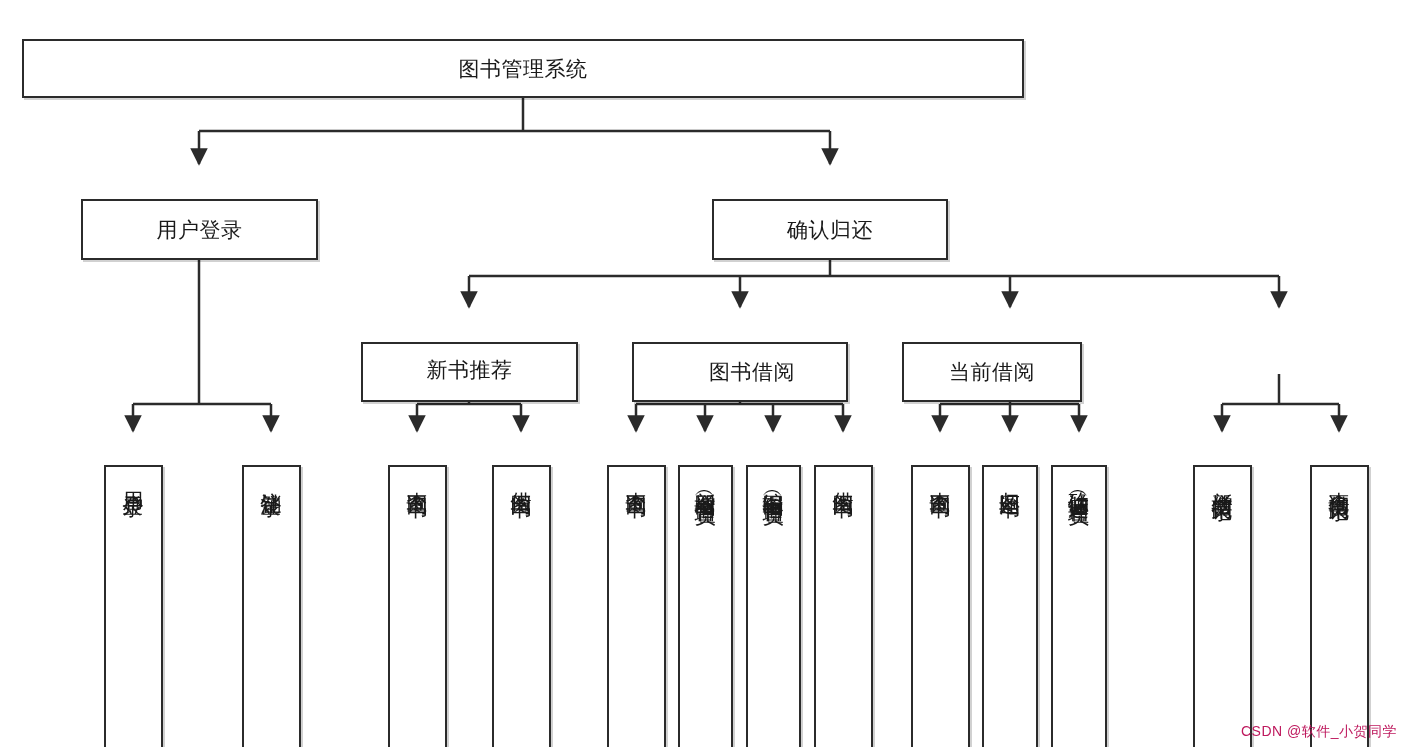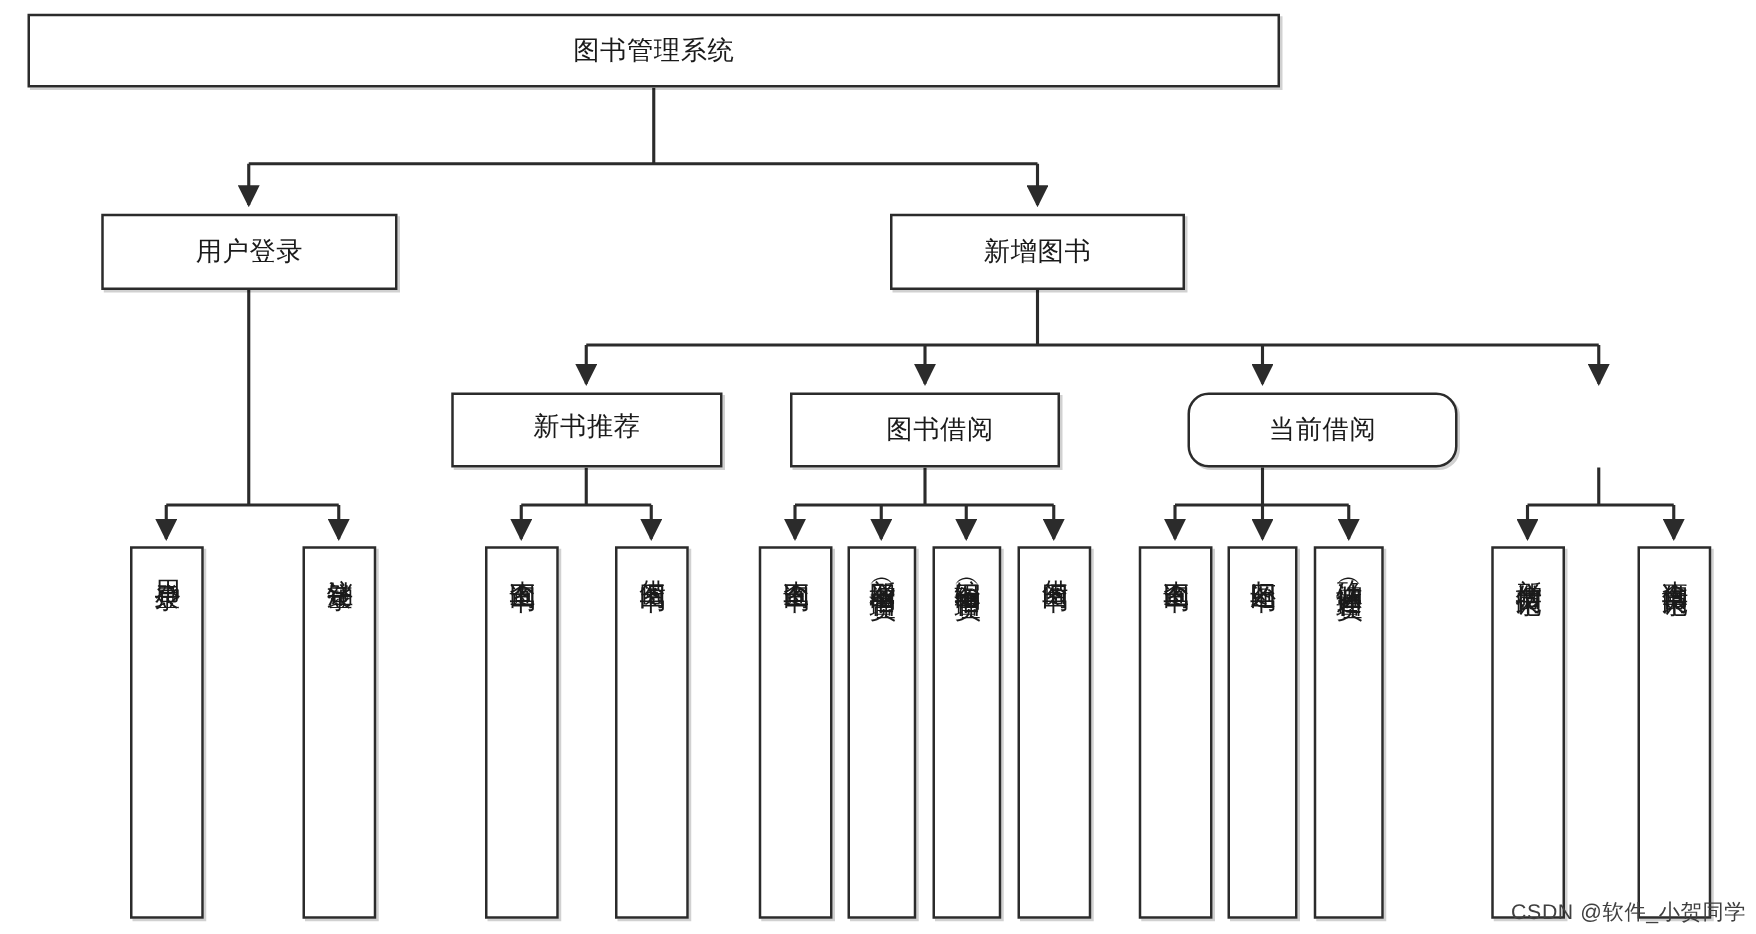--- a/index.html
+++ b/index.html
@@ -13,20 +13,21 @@
   .node{
     position:absolute;
     box-sizing:border-box;
     border:2.5px solid #2b2b2b;
     background:#ffffff;
     box-shadow:2px 2px 0 rgba(0,0,0,0.18);
     display:flex;
     align-items:center;
     justify-content:center;
     color:#1a1a1a;
+    margin-top:28px;
   }
   .node .lbl{
     display:block;
     text-align:center;
     line-height:1.12;
     white-space:nowrap;
     letter-spacing:0.5px;
   }
   
   .h-node .lbl{
@@ -38,22 +39,22 @@
   .v-node .lbl{
     writing-mode:vertical-rl;
     text-orientation:upright;
     font-size:21px;
     letter-spacing:2px;
     line-height:1.0;
   }
   .watermark{
     position:absolute;
     right:8px;bottom:6px;
-    font-size:17px;
-    color:#404040;
+    font-size:14px;
+    color:#be185d;
     letter-spacing:0.5px;
     white-space:nowrap;
   }
 </style>
 </head>
 <body>
 
 <div id="stage">
 
   <svg id="wires" viewBox="0 0 1405 747" xmlns="http://www.w3.org/2000/svg">
@@ -107,30 +108,30 @@
   </svg>
 
   <div class="node h-node" style="left:22px;top:11px;width:1002px;height:59px;">
     <span class="lbl">图书管理系统</span>
   </div>
 
   <div class="node h-node" style="left:81px;top:171px;width:237px;height:61px;">
     <span class="lbl">用户登录</span>
   </div>
   <div class="node h-node" style="left:712px;top:171px;width:236px;height:61px;">
-    <span class="lbl">新增图书</span>
+    <span class="lbl">确认归还</span>
   </div>
 
   <div class="node h-node" style="left:361px;top:314px;width:217px;height:60px;font-family:Liberation Mono, monospace;">
     <span class="lbl">新书推荐</span>
   </div>
   <div class="node h-node" style="left:632px;top:314px;width:216px;height:60px;padding-left:24px;">
     <span class="lbl">图书借阅</span>
   </div>
-  <div class="node h-node" style="left:950px;top:314px;width:216px;height:60px;border-radius:17px;">
+  <div class="node h-node" style="left:902px;top:314px;width:180px;height:60px;">
     <span class="lbl">当前借阅</span>
   </div>
 
   <div class="node v-node" style="left:104px;top:437px;width:59px;height:298px;">
     <span class="lbl">用户登录</span>
   </div>
   <div class="node v-node" style="left:242px;top:437px;width:59px;height:298px;">
     <span class="lbl">注销登录</span>
   </div>
 

